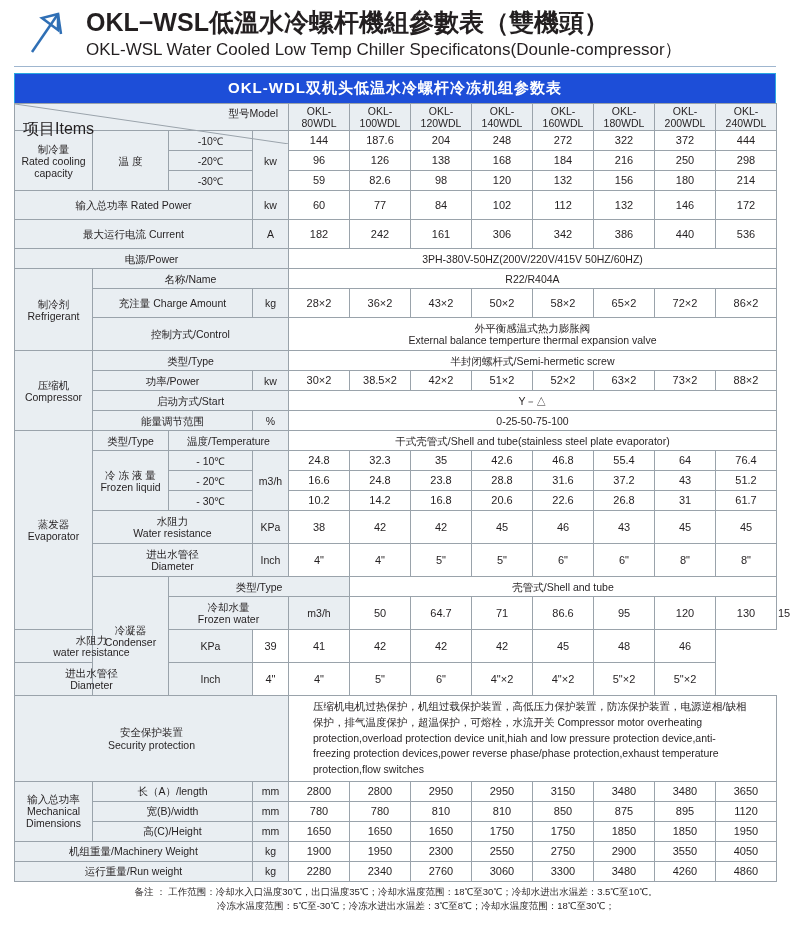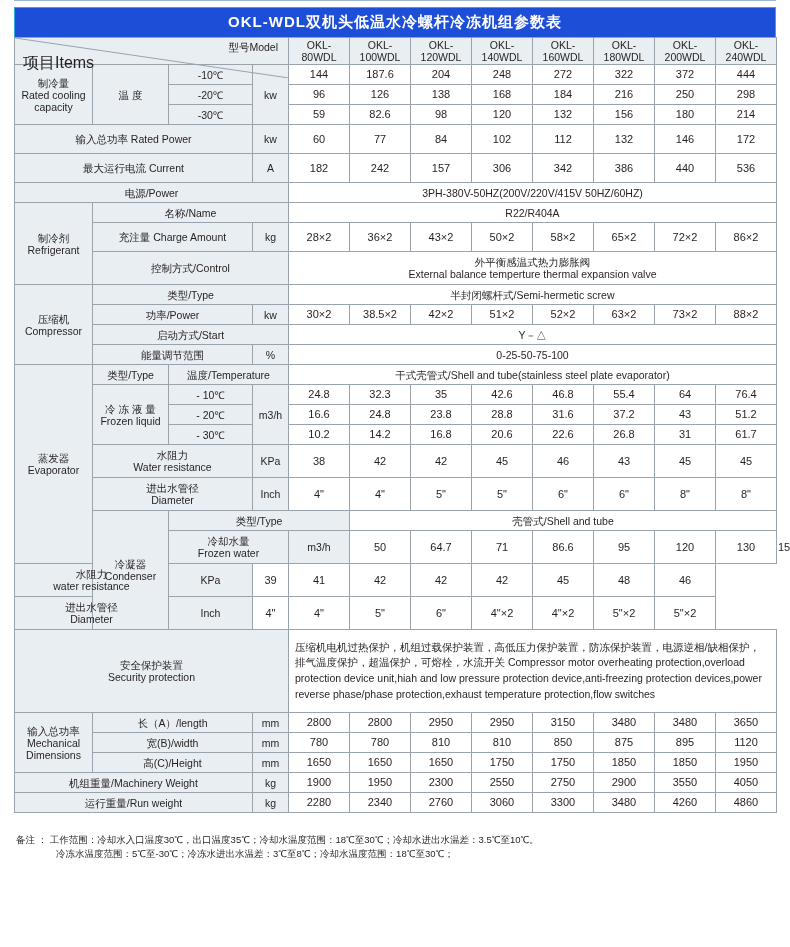--- a/index.html
+++ b/index.html
@@ -55,33 +55,45 @@
   .grey{background:#e9eef2;}
   .white{background:#ffffff;}
   .modelhead{font-size:10.5px;font-weight:normal;line-height:1.2;}
   .cornercell{position:relative;height:40px;padding:0;}
   .cornercell .items{position:absolute;left:8px;top:16px;font-size:16px;}
   .cornercell .model{position:absolute;right:10px;top:3px;font-size:10.5px;}
   .cornercell svg{position:absolute;left:0;top:0;}
   .num{font-size:11px;}
   .two-line{line-height:1.25;}
   .notes{
-    margin-top:20px;
+    margin-top:3px;
     font-size:9.5px;
     line-height:1.5;
     color:#231f20;
     padding-left:2px;
+    text-align:center;
   }
   .notes .ind{padding-left:40px;display:block;}
 </style>
 </head>
 <body>
 
 <div class="page">
 
+  <div class="header">
+    <div class="logo">
+      <svg width="54" height="48" viewBox="0 0 54 48">
+        <path d="M4 44 L30 6" stroke="#2f6fb5" stroke-width="2.5" fill="none"></path>
+        <path d="M30 6 L14 10 L30 22 Z" fill="none" stroke="#2f6fb5" stroke-width="2.5"></path>
+        <path d="M30 6 L33 26" stroke="#2f6fb5" stroke-width="2.5" fill="none"></path>
+      </svg>
+    </div>
+    <div class="title-cn">OKL−WSL低溫水冷螺杆機組參數表（雙機頭）</div>
+    <div class="title-en">OKL-WSL Water Cooled Low Temp Chiller Specificatons(Dounle-compressor）</div>
+  </div>
   <div class="hr"></div>
 
   <div class="banner">OKL-WDL双机头低温水冷螺杆冷冻机组参数表</div>
 
   <table class="spec">
     <colgroup>
       <col style="width:78px">
         <col style="width:76px">
         <col style="width:84px">
         <col style="width:36px">
@@ -175,21 +187,21 @@
       <td class="white num">146</td>
       <td class="white num">172</td>
     </tr>
 
     <tr>
       <td class="grey two-line" colspan="3" style="height:26px">最大运行电流
 Current</td>
       <td class="grey">A</td>
       <td class="white num">182</td>
       <td class="white num">242</td>
-      <td class="white num">157</td>
+      <td class="white num">161</td>
       <td class="white num">306</td>
       <td class="white num">342</td>
       <td class="white num">386</td>
       <td class="white num">440</td>
       <td class="white num">536</td>
     </tr>
 
     <tr>
       <td class="grey" colspan="4">电源/Power</td>
       <td class="white" colspan="8">3PH-380V-50HZ(200V/220V/415V  50HZ/60HZ)</td>
@@ -368,21 +380,21 @@
       <td class="white num">6"</td>
       <td class="white num">4"×2</td>
       <td class="white num">4"×2</td>
       <td class="white num">5"×2</td>
       <td class="white num">5"×2</td>
     </tr>
 
     <tr>
       <td class="grey two-line" colspan="4" style="height:76px;white-space:pre-line">安全保护装置
 Security protection</td>
-      <td class="white" colspan="8" style="height:76px;text-align:left;padding:3px 6px;line-height:1.5;">
+      <td class="white" colspan="8" style="height:76px;text-align:left;padding:3px 24px;line-height:1.5;">
         <span>压缩机电机过热保护，机组过载保护装置，高低压力保护装置，防冻保护装置，电源逆相/缺相保护，排气温度保护，超温保护，可熔栓，水流开关</span>
         <span>Compressor motor overheating protection,overload protection device unit,hiah and low pressure protection device,anti-freezing protection devices,power reverse phase/phase protection,exhaust temperature protection,flow switches</span>
       </td>
     </tr>
 
     <tr>
       <td class="grey" rowspan="3">
         <span>输入总功率</span><br>
         <span>Mechanical Dimensions</span>
       </td>

